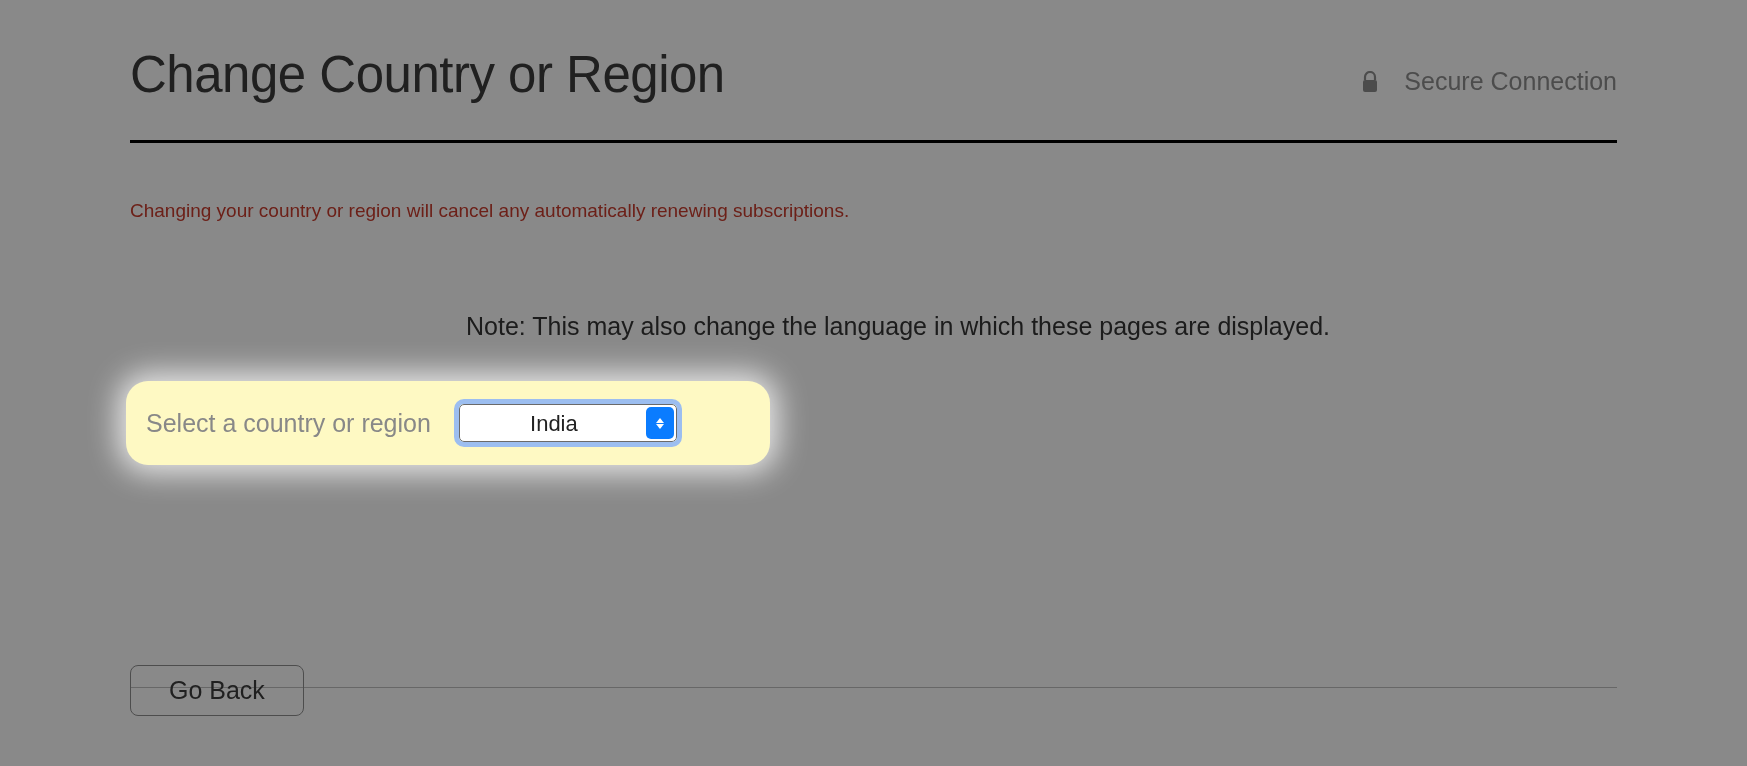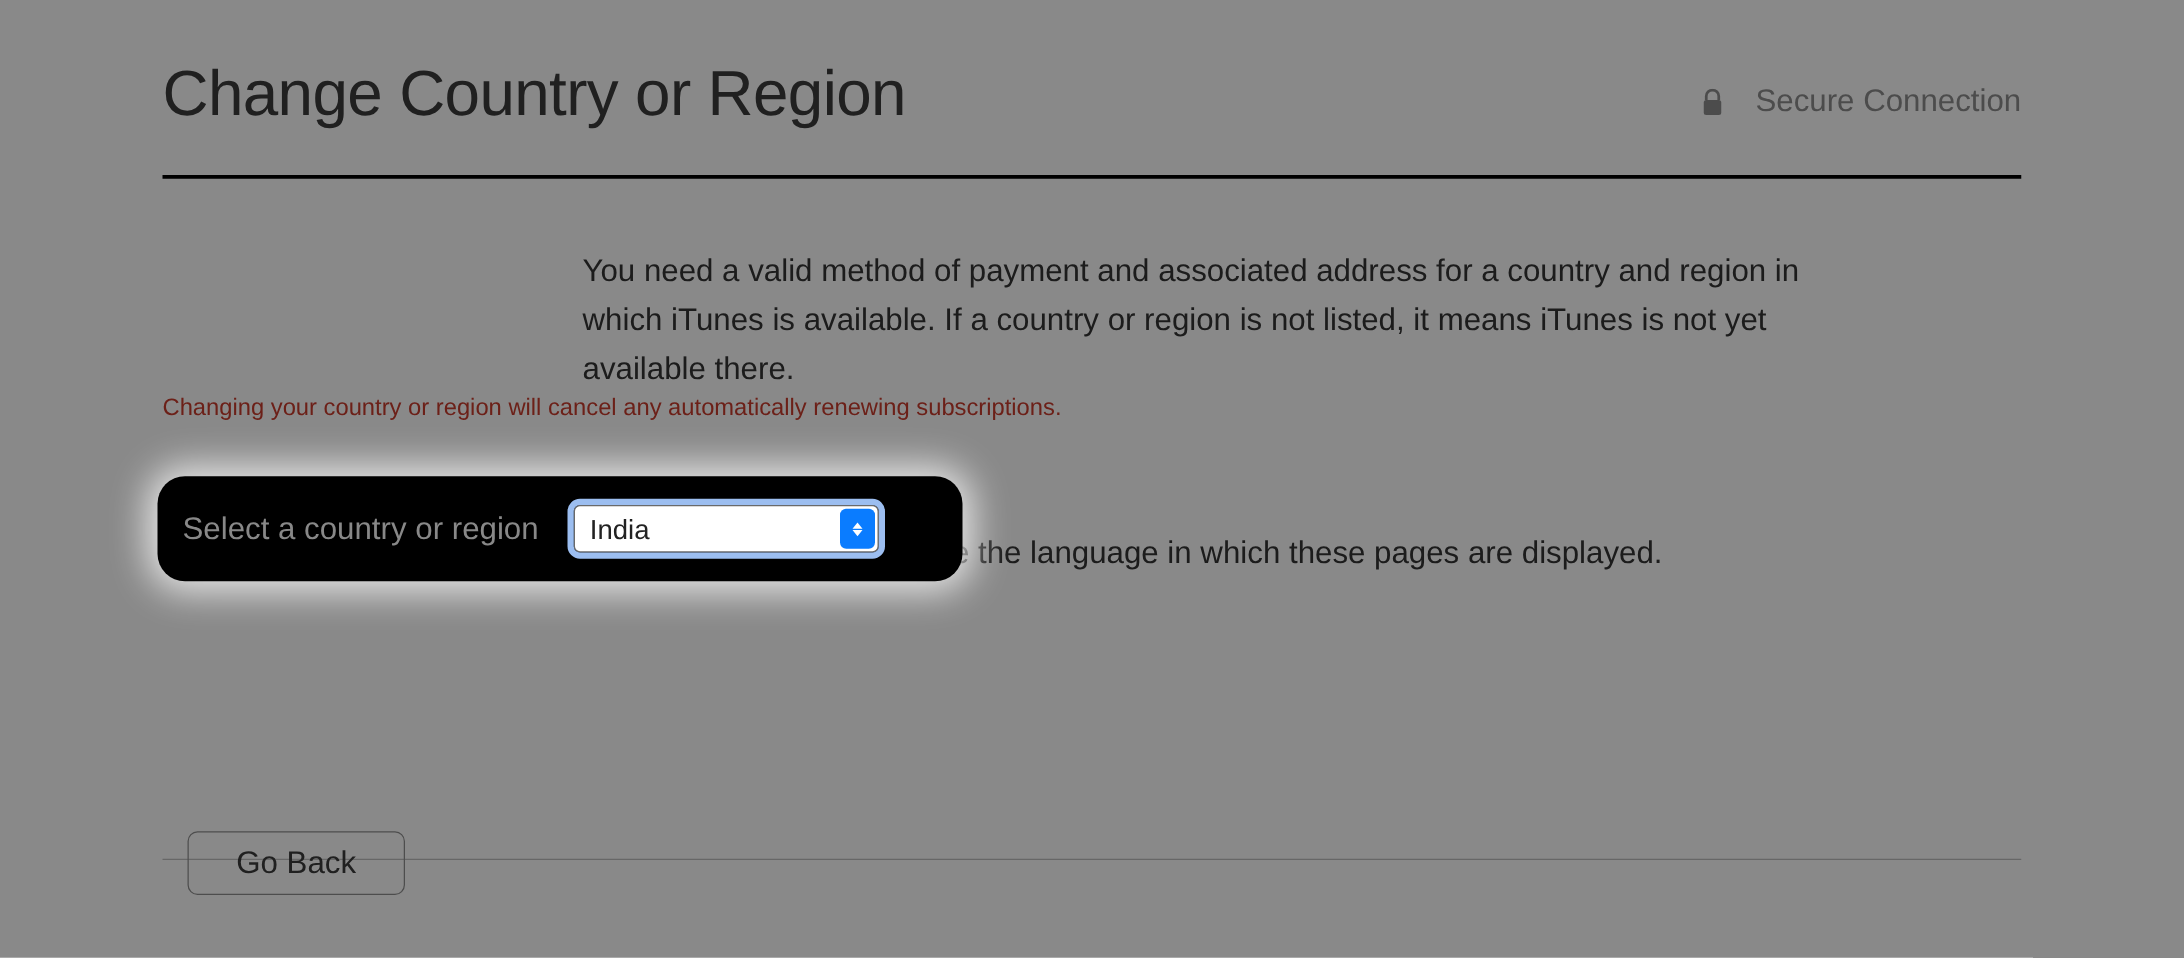--- a/index.html
+++ b/index.html
@@ -71,21 +71,21 @@
       font-size: 19px;
       color: #c0392b;
       margin-top: 2px;
     }
     .highlight-area {
       position: absolute;
       left: 126px;
       top: 381px;
       width: 644px;
       height: 84px;
-      background: #000000;
+      background: #fef9c3;
       border-radius: 22px;
       box-shadow: 0 0 30px 8px rgba(255,255,255,0.8);
       z-index: 100;
       display: flex;
       align-items: center;
       padding-left: 20px;
       gap: 28px;
     }
     .select-label {
       font-size: 25px;
@@ -97,31 +97,32 @@
       align-items: center;
     }
     .select-focus-ring {
       position: absolute;
       inset: -5px;
       border: 5px solid #9cbef0;
       border-radius: 10px;
       pointer-events: none;
     }
     .country-select {
-      width: 244px;
+      width: 218px;
       height: 38px;
       border: 1.5px solid #6a6a6a;
       border-radius: 5px;
       font-size: 22px;
       padding: 4px 40px 4px 12px;
       color: #222;
       background: #ffffff;
       appearance: none;
       -webkit-appearance: none;
       outline: none;
+      text-align: center;
     }
     .stepper-btn {
       position: absolute;
       right: 3px;
       top: 3px;
       bottom: 3px;
       width: 28px;
       background: #0a7cff;
       border-radius: 5px;
       display: flex;
@@ -162,21 +163,20 @@
     }
     .btn {
       font-size: 25px;
       color: #3a3a3a;
       padding: 10px 38px;
       background: transparent;
       border: 1.5px solid #8a8a8a;
       border-radius: 8px;
       cursor: pointer;
       font-family: inherit;
-      margin-left: 20px;
     }
   </style>
 </head>
 <body>
 
 <div class="page">
 
   <div class="header-row">
     <h1 class="page-title">Change Country or Region</h1>
     <div class="secure">
@@ -184,21 +184,20 @@
         <svg viewBox="0 0 16 22" width="16" height="22">
           <path d="M3 9 V6 a5 5 0 0 1 10 0 V9" fill="none" stroke="#888888" stroke-width="2.2"></path>
           <rect x="1" y="9" width="14" height="12" rx="2" fill="#888888"></rect>
         </svg>
       </span>
       <span>Secure Connection</span>
     </div>
   </div>
 
   <div class="body-section">
-    <p class="info-text">You need a valid method of payment and associated address for a country and region in which iTunes is available. If a country or region is not listed, it means iTunes is not yet available there.</p>
     <p class="warning-text">Changing your country or region will cancel any automatically renewing subscriptions.</p>
     <p class="note-text">Note: This may also change the language in which these pages are displayed.</p>
   </div>
 
   <div class="footer-row"></div>
 
   <div class="footer-buttons">
     <button class="btn">Go Back</button>
   </div>
 

